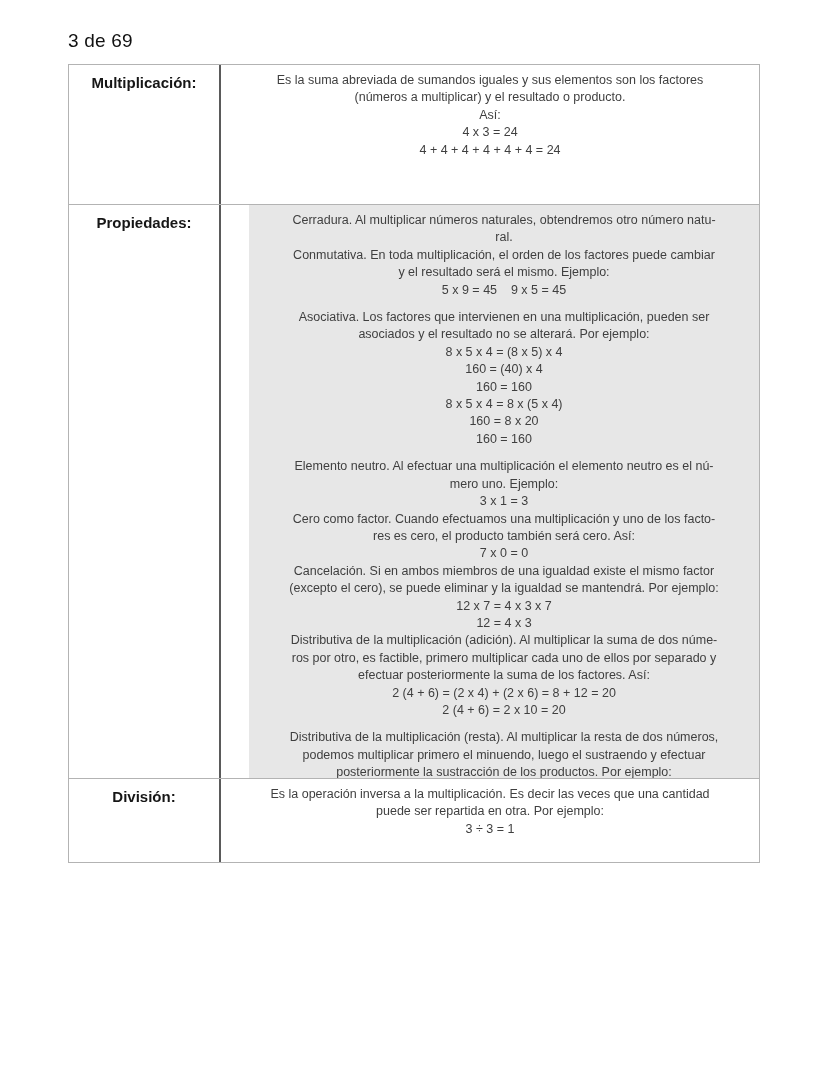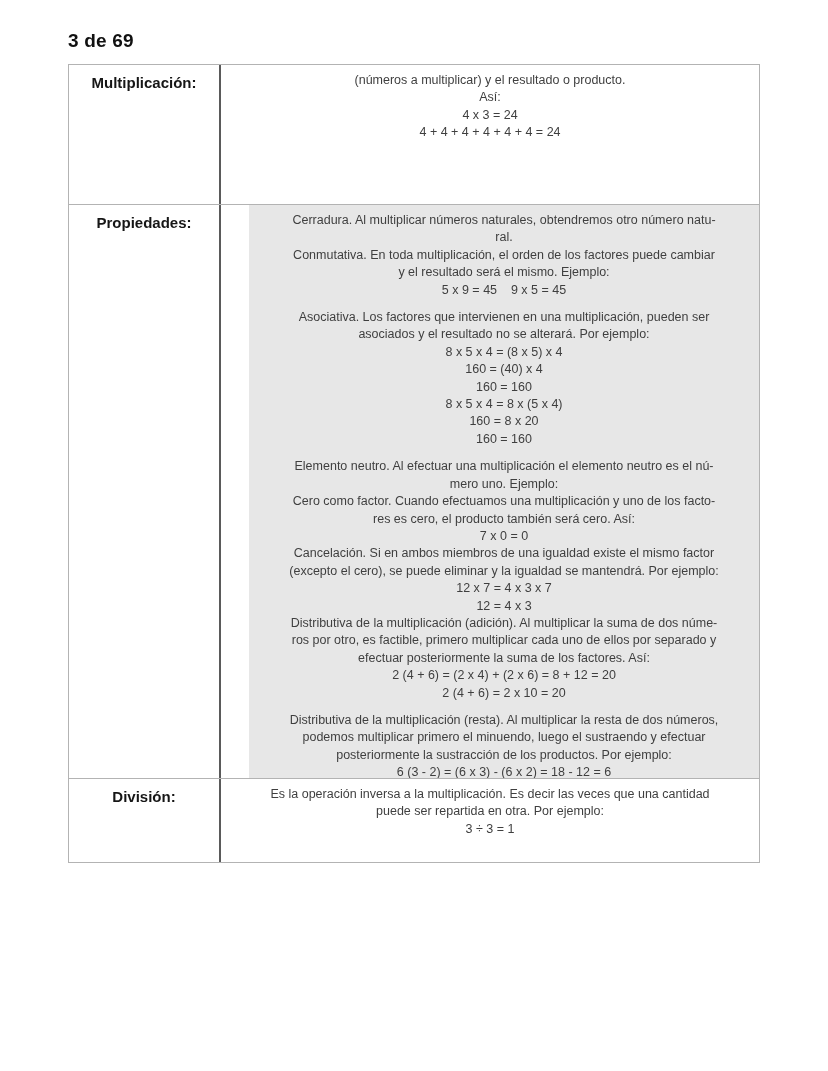--- a/index.html
+++ b/index.html
@@ -20,21 +20,21 @@
     height: 1071px;
     position: relative;
     font-family: "Liberation Sans", "DejaVu Sans", sans-serif;
     overflow: hidden;
   }
   .page-header {
     position: absolute;
     left: 68px;
     top: 30px;
     font-size: 19px;
-    font-weight: bold;
+    font-weight: normal;
     color: #111111;
     letter-spacing: 0.2px;
   }
   .doc-table {
     position: absolute;
     left: 68px;
     top: 64px;
     width: 692px;
     border: 1px solid var(--border-light);
     background: #ffffff;
@@ -83,20 +83,21 @@
 <body>
 
 <div class="page-header">3 de 69</div>
 
 <div class="doc-table">
     <div class="row" style="height: 139px;">
     <div class="label-cell">
       <span class="label-text">Multiplicación:</span>
     </div>
     <div class="content-cell">
+        <div class="line">Es la suma abreviada de sumandos iguales y sus elementos son los factores</div>
         <div class="line">(números a multiplicar) y el resultado o producto.</div>
         <div class="line">Así:</div>
         <div class="line">4 x 3 = 24</div>
         <div class="line">4 + 4 + 4 + 4 + 4 + 4 = 24</div>
       </div>
   </div>
     <div class="row row-sep" style="height: 574px;">
     <div class="label-cell">
       <span class="label-text">Propiedades:</span>
     </div>
@@ -111,20 +112,21 @@
         <div class="line">asociados y el resultado no se alterará. Por ejemplo:</div>
         <div class="line">8 x 5 x 4 = (8 x 5) x 4</div>
         <div class="line">160 = (40) x 4</div>
         <div class="line">160 = 160</div>
         <div class="line">8 x 5 x 4 = 8 x (5 x 4)</div>
         <div class="line">160 = 8 x 20</div>
         <div class="line">160 = 160</div>
         <div class="blank-line"></div>
         <div class="line">Elemento neutro. Al efectuar una multiplicación el elemento neutro es el nú-</div>
         <div class="line">mero uno. Ejemplo:</div>
+        <div class="line">3 x 1 = 3</div>
         <div class="line">Cero como factor. Cuando efectuamos una multiplicación y uno de los facto-</div>
         <div class="line">res es cero, el producto también será cero. Así:</div>
         <div class="line">7 x 0 = 0</div>
         <div class="line">Cancelación. Si en ambos miembros de una igualdad existe el mismo factor</div>
         <div class="line">(excepto el cero), se puede eliminar y la igualdad se mantendrá. Por ejemplo:</div>
         <div class="line">12 x 7 = 4 x 3 x 7</div>
         <div class="line">12 = 4 x 3</div>
         <div class="line">Distributiva de la multiplicación (adición). Al multiplicar la suma de dos núme-</div>
         <div class="line">ros por otro, es factible, primero multiplicar cada uno de ellos por separado y</div>
         <div class="line">efectuar posteriormente la suma de los factores. Así:</div>

